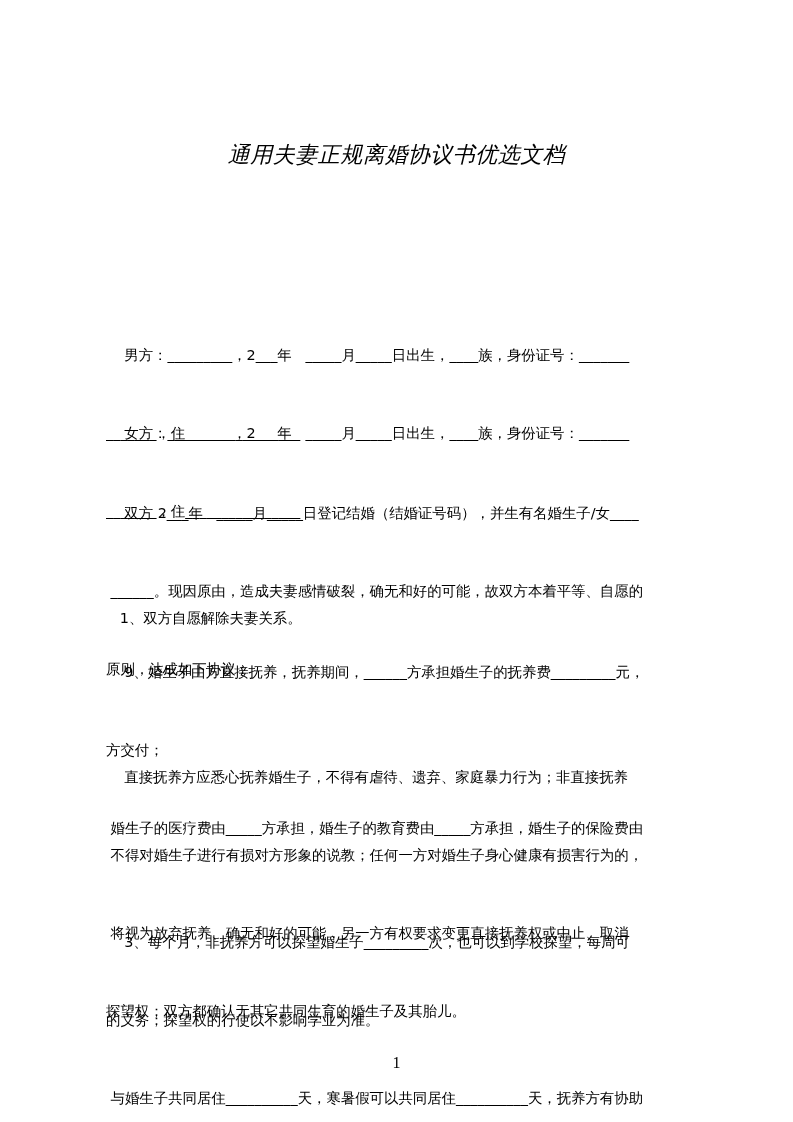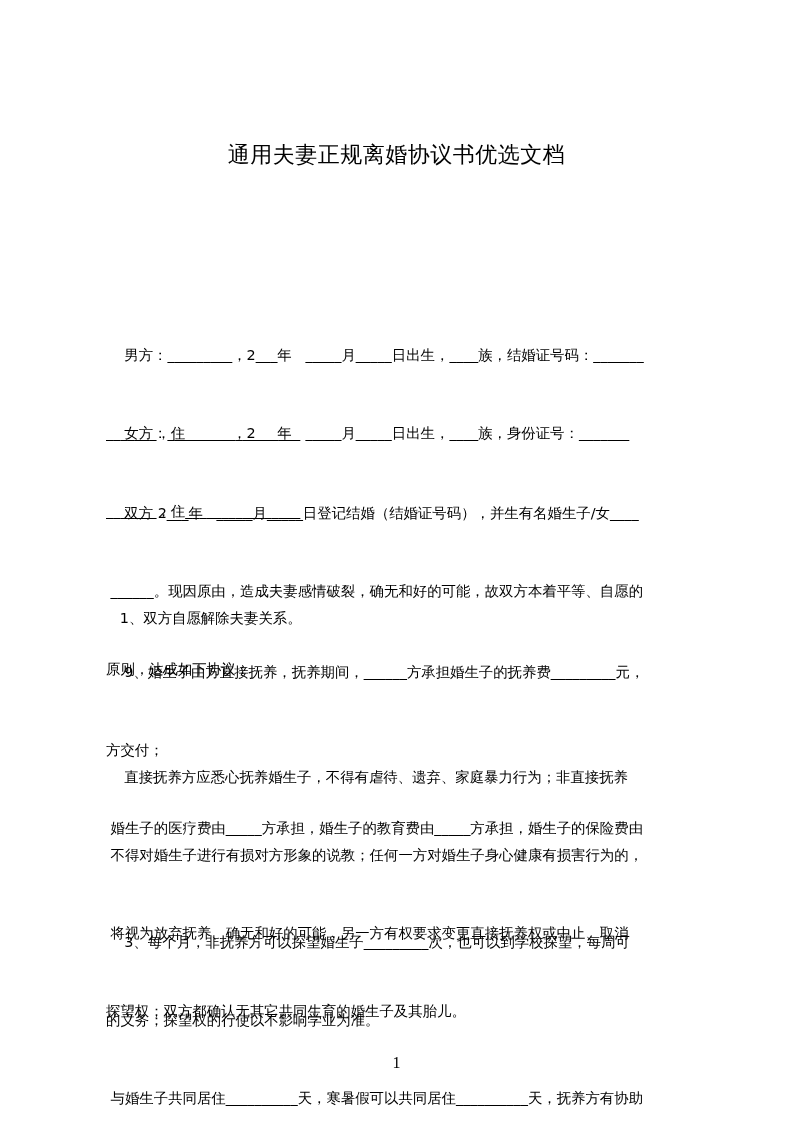--- a/index.html
+++ b/index.html
@@ -25,20 +25,21 @@
     }
     .title {
       position: absolute;
       left: 0;
       top: 140px;
       width: 793px;
       text-align: center;
       font-size: 22px;
       line-height: 30px;
       letter-spacing: 0.5px;
+      font-style: italic;
     }
     .para {
       position: absolute;
       left: 106px;
       width: 594px;
       font-size: 14.4px;
       line-height: 26px;
       text-align: justify;
       white-space: pre-wrap;
       word-break: break-all;
@@ -59,21 +60,21 @@
       font-size: 16px;
     }
   </style>
 </head>
 <body>
 
 <div class="page">
   <div class="title">通用夫妻正规离婚协议书优选文档</div>
 
   <div class="para" style="top:290px;">
-    <span class="line">    男方：_________，2___年   _____月_____日出生，____族，结婚证号码：_______</span>
+    <span class="line">    男方：_________，2___年   _____月_____日出生，____族，身份证号：_______</span>
     <span class="line">_______，住________________</span>
   </div>
 
   <div class="para" style="top:368px;">
     <span class="line">    女方：_________，2___年   _____月_____日出生，____族，身份证号：_______</span>
     <span class="line">_______，住________________</span>
   </div>
 
   <div class="para" style="top:448px;">
     <span class="line">    双方 2___年   _____月_____日登记结婚（结婚证号码），并生有名婚生子/女____</span>

